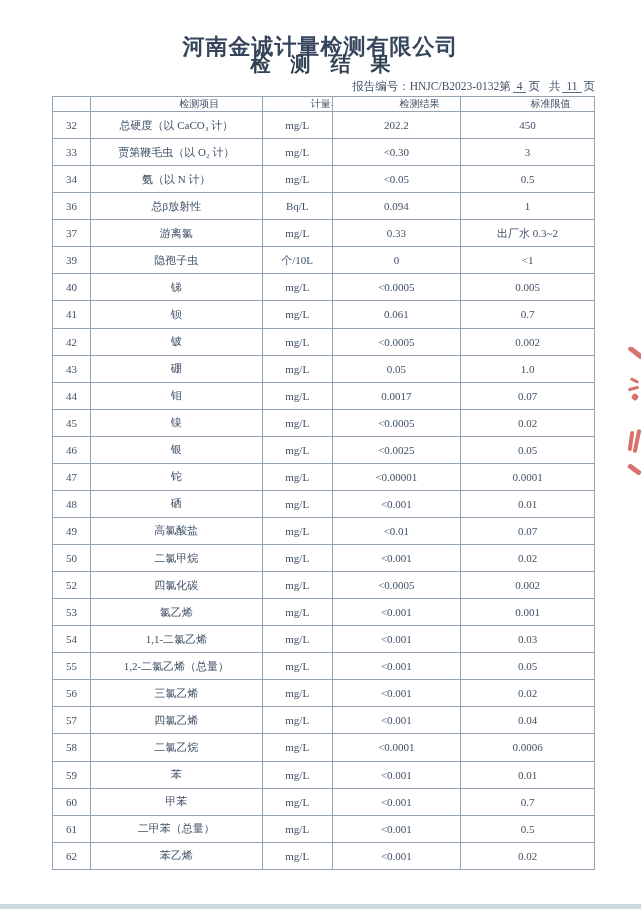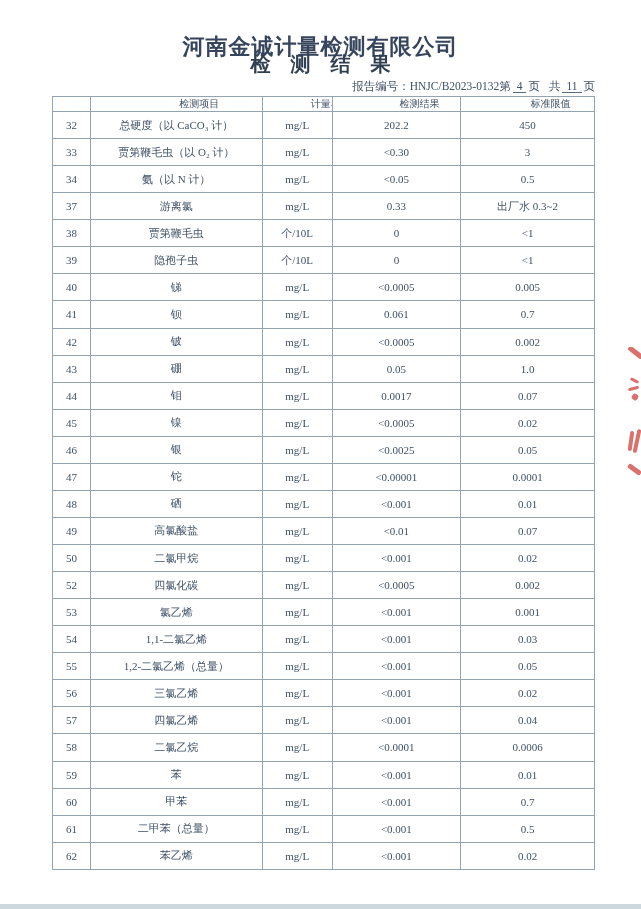--- a/index.html
+++ b/index.html
@@ -96,32 +96,32 @@
           <td>3</td>
         </tr>
         <tr>
           <td>34</td>
           <td>氨（以 N 计）</td>
           <td>mg/L</td>
           <td>&lt;0.05</td>
           <td>0.5</td>
         </tr>
         <tr>
+          <td>36</td>
+          <td>总β放射性</td>
+          <td>Bq/L</td>
+          <td>0.094</td>
+          <td>1</td>
+        </tr>
+        <tr>
           <td>37</td>
           <td>游离氯</td>
           <td>mg/L</td>
           <td>0.33</td>
           <td>出厂水 0.3~2</td>
-        </tr>
-        <tr>
-          <td>38</td>
-          <td>贾第鞭毛虫</td>
-          <td>个/10L</td>
-          <td>0</td>
-          <td>&lt;1</td>
         </tr>
         <tr>
           <td>39</td>
           <td>隐孢子虫</td>
           <td>个/10L</td>
           <td>0</td>
           <td>&lt;1</td>
         </tr>
         <tr>
           <td>40</td>

